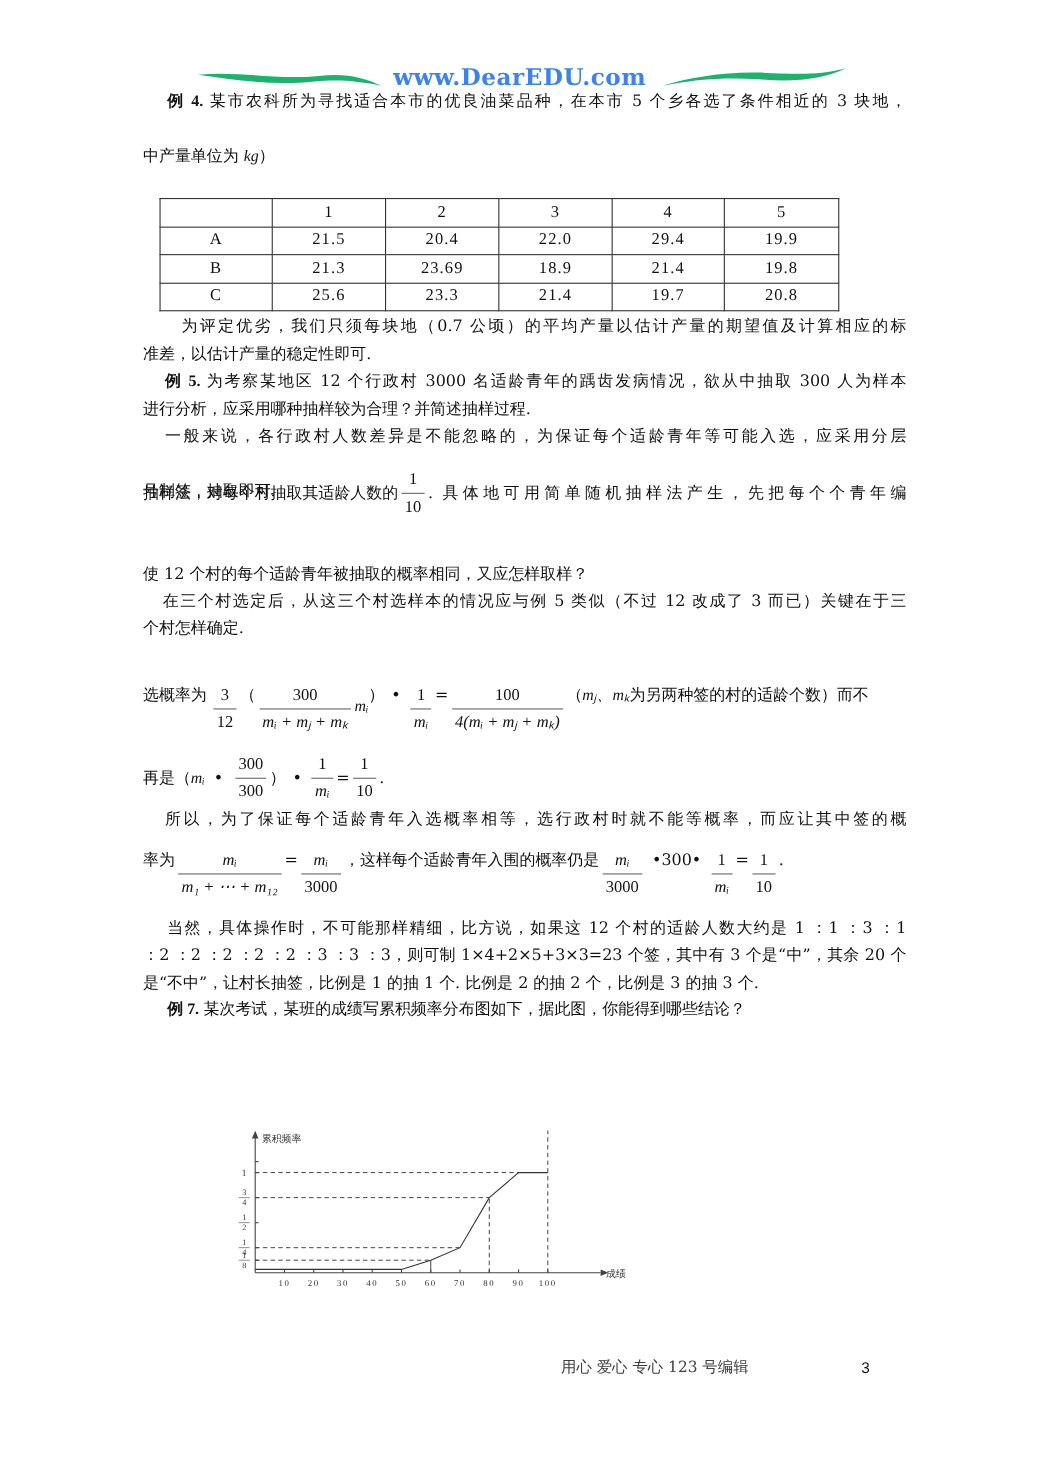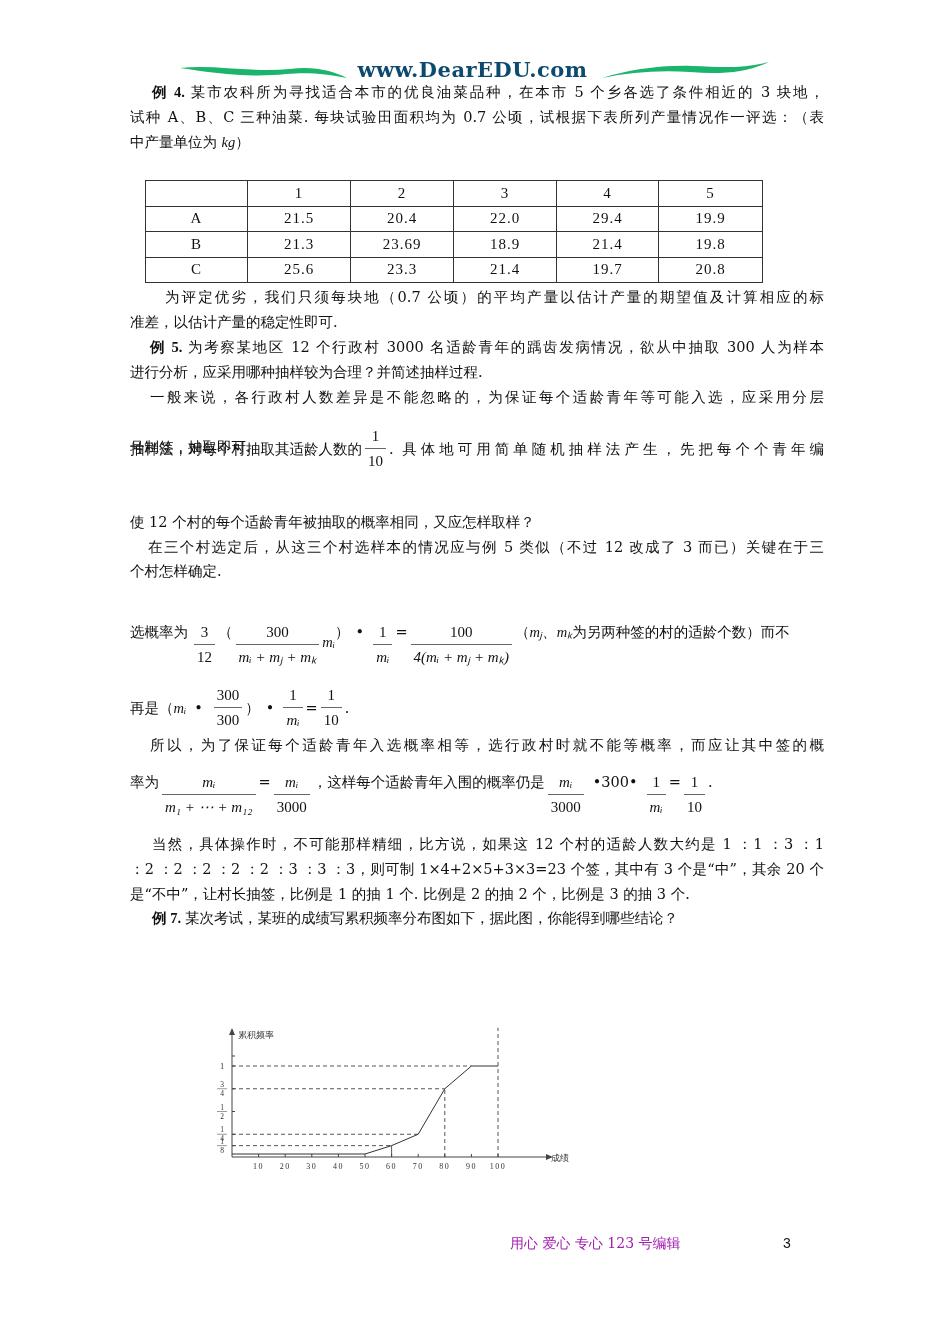--- a/index.html
+++ b/index.html
@@ -29,26 +29,25 @@
 </style>
 </head>
 <body>
 
 <div id="page">
 
   <svg style="position:absolute;left:0;top:0" width="950" height="100" viewBox="0 0 950 100">
     <path class="swoosh" d="M180,68 C215,64 250,73 290,69 C315,66 332,71 347,78 C326,74 310,72 286,74 C250,78 214,73 180,68 Z" fill="#1ab46c"></path>
     <path class="swoosh" d="M602,78 C628,70 660,65 692,66 C722,67 742,69 769,62 C748,72 722,75 690,72 C660,70 630,72 602,78 Z" fill="#1ab46c"></path>
   </svg>
-  <div id="banner-text" style="color: #0c4a6e;">www.DearEDU.com</div>
+  <div id="banner-text" style="color: #3b82f6;">www.DearEDU.com</div>
 
   <div class="line full" style="left:152px;top:82px">
     <span class="bold">例 4.</span><span>某市农科所为寻找适合本市的优良油菜品种，在本市 5 个乡各选了条件相近的 3 块地，</span>
   </div>
-  <div class="line full" style="left:130px;top:107px">试种 A、B、C 三种油菜. 每块试验田面积均为 0.7 公顷，试根据下表所列产量情况作一评选：（表</div>
   <div class="line" style="left:130px;top:132px">
     <span>中产量单位为 </span><span class="it">kg</span><span>）</span>
   </div>
 
   <table id="yield-table">
     <colgroup>
         <col style="width:102px">
         <col style="width:103px">
         <col style="width:103px">
         <col style="width:103px">
@@ -266,15 +265,15 @@
       <line x1="232" y1="1145.625" x2="391.6" y2="1145.625" stroke="#444" stroke-width="0.9" stroke-dasharray="4,3"></line>
       <line x1="391.6" y1="1157" x2="391.6" y2="1145.625" stroke="#444" stroke-width="0.9" stroke-dasharray="none"></line>
       <line x1="232" y1="1134.25" x2="418.20000000000005" y2="1134.25" stroke="#444" stroke-width="0.9" stroke-dasharray="4,3"></line>
       <line x1="232" y1="1088.75" x2="444.8" y2="1088.75" stroke="#444" stroke-width="0.9" stroke-dasharray="4,3"></line>
       <line x1="444.8" y1="1157" x2="444.8" y2="1088.75" stroke="#444" stroke-width="0.9" stroke-dasharray="4,3"></line>
       <line x1="232" y1="1066" x2="471.4" y2="1066" stroke="#444" stroke-width="0.9" stroke-dasharray="4,3"></line>
       <line x1="498" y1="1157" x2="498" y2="1027.78" stroke="#444" stroke-width="0.9" stroke-dasharray="4,3"></line>
       <polyline points="232,1154 365,1154 391.6,1145.625 418.20000000000005,1134.25 444.8,1088.75 471.4,1066 498,1066" fill="none" stroke="#333" stroke-width="1"></polyline>
     </svg>
 
-  <div class="footer-credit" style="color: #a21caf;">用心 爱心 专心 123 号编辑</div>
+  <div class="footer-credit" style="color: #404040;">用心 爱心 专心 123 号编辑</div>
   <div class="footer-page">3</div>
 </div>
 
 </body></html>

